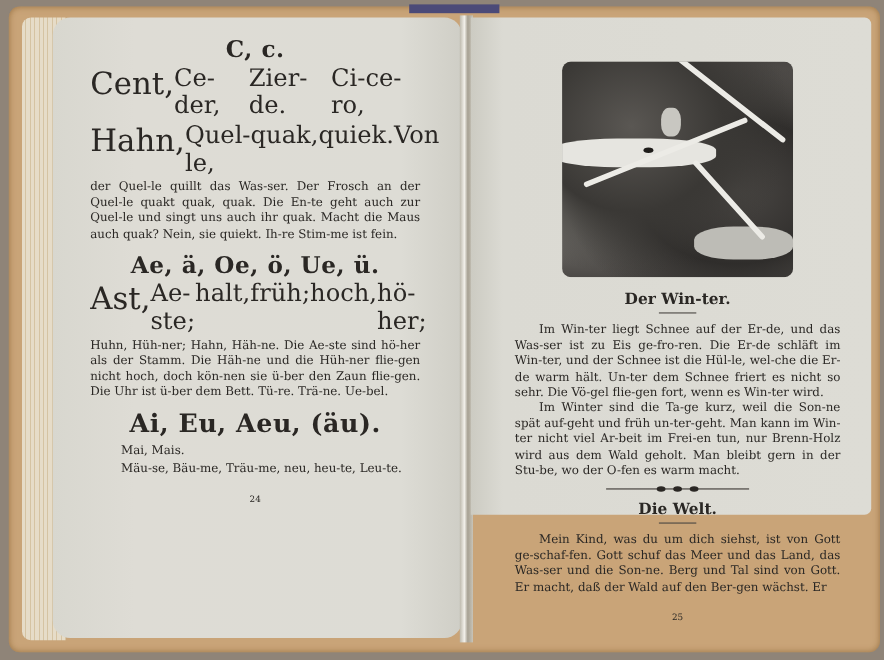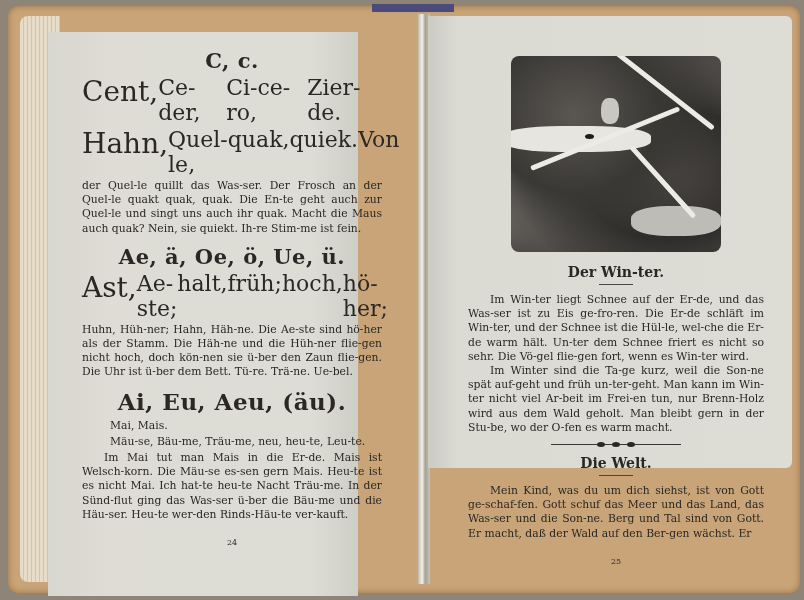--- a/index.html
+++ b/index.html
@@ -21,22 +21,23 @@
   .page-stack {
     position: absolute; left: 20px; top: 16px; width: 40px; height: 566px;
     background: repeating-linear-gradient(90deg, #e6dcc8 0px, #e6dcc8 3px, #d5c3a2 3px, #d5c3a2 4px);
     border-radius: 8px 0 0 8px;
   }
   .page {
     position: absolute; background: #dcdbd4;
     color: #2a2724;
   }
   .page-left {
-    left: 48px; top: 32px; width: 310px; height: 564px;
+    left: 48px; top: 16px; width: 372px; height: 564px;
     background: linear-gradient(90deg, #d8d7cf 0%, #dedcd5 20%, #dddcd5 85%, #cfcec6 100%);
+    border-radius: 16px;
   }
   .page-right {
     left: 428px; top: 16px; width: 364px; height: 452px;
     background: linear-gradient(90deg, #cccbc2 0%, #dbdad3 8%, #dddcd5 100%);
     border-radius: 0 6px 6px 0;
   }
   .gutter {
     position: absolute; left: 418px; top: 14px; width: 12px; height: 570px;
     background: linear-gradient(90deg, #bdb9ad 0%, #f2f0ea 35%, #a7a193 60%, #c8c4b8 100%);
   }
@@ -80,22 +81,22 @@
 <div class="spine-strip"></div>
 <div class="page-stack"></div>
 
 <div class="page page-left">
   <div class="content left-content">
 
     <p class="letter-head">C, c.</p>
     <div class="word-line">
       <span class="big-initial">Cent,</span>
       <span>Ce-der,</span>
+      <span>Zier-de.</span>
       <span>Ci-ce-ro,</span>
-      <span>Zier-de.</span>
     </div>
 
     <div class="word-line">
       <span class="big-initial">Hahn,</span>
       <span>Quel-le,</span>
       <span>quak,</span>
       <span>quiek.</span>
       <span>Von</span>
     </div>
     <p class="body-text">der Quel-le quillt das Was-ser. Der Frosch an der Quel-le quakt quak, quak. Die En-te geht auch zur Quel-le und singt uns auch ihr quak. Macht die Maus auch quak? Nein, sie quiekt. Ih-re Stim-me ist fein.</p>
@@ -107,21 +108,20 @@
       <span>halt,</span>
       <span>früh;</span>
       <span>hoch,</span>
       <span>hö-her;</span>
     </div>
     <p class="body-text">Huhn, Hüh-ner; Hahn, Häh-ne. Die Ae-ste sind hö-her als der Stamm. Die Häh-ne und die Hüh-ner flie-gen nicht hoch, doch kön-nen sie ü-ber den Zaun flie-gen. Die Uhr ist ü-ber dem Bett. Tü-re. Trä-ne. Ue-bel.</p>
 
     <p class="letter-head" style="margin-top:8px; font-size:23px">Ai, Eu, Aeu, (äu).</p>
     <p class="body-text" style="margin-left:28px; margin-top:4px">Mai, Mais.</p>
     <p class="body-text" style="margin-left:28px; margin-top:2px">Mäu-se, Bäu-me, Träu-me, neu, heu-te, Leu-te.</p>
-    <p class="body-text indent" style="margin-top:2px">Im Mai tut man Mais in die Er-de. Mais ist Welsch-korn. Die Mäu-se es-sen gern Mais. Heu-te ist es nicht Mai. Ich hat-te heu-te Nacht Träu-me. In der Sünd-flut ging das Was-ser ü-ber die Bäu-me und die Häu-ser. Heu-te wer-den Rinds-Häu-te ver-kauft.</p>
 
     <div class="page-num">24</div>
   </div>
 </div>
 
 <div class="gutter"></div>
 
 <div class="page page-right">
   <div class="content right-content">
     <div class="illustration">

